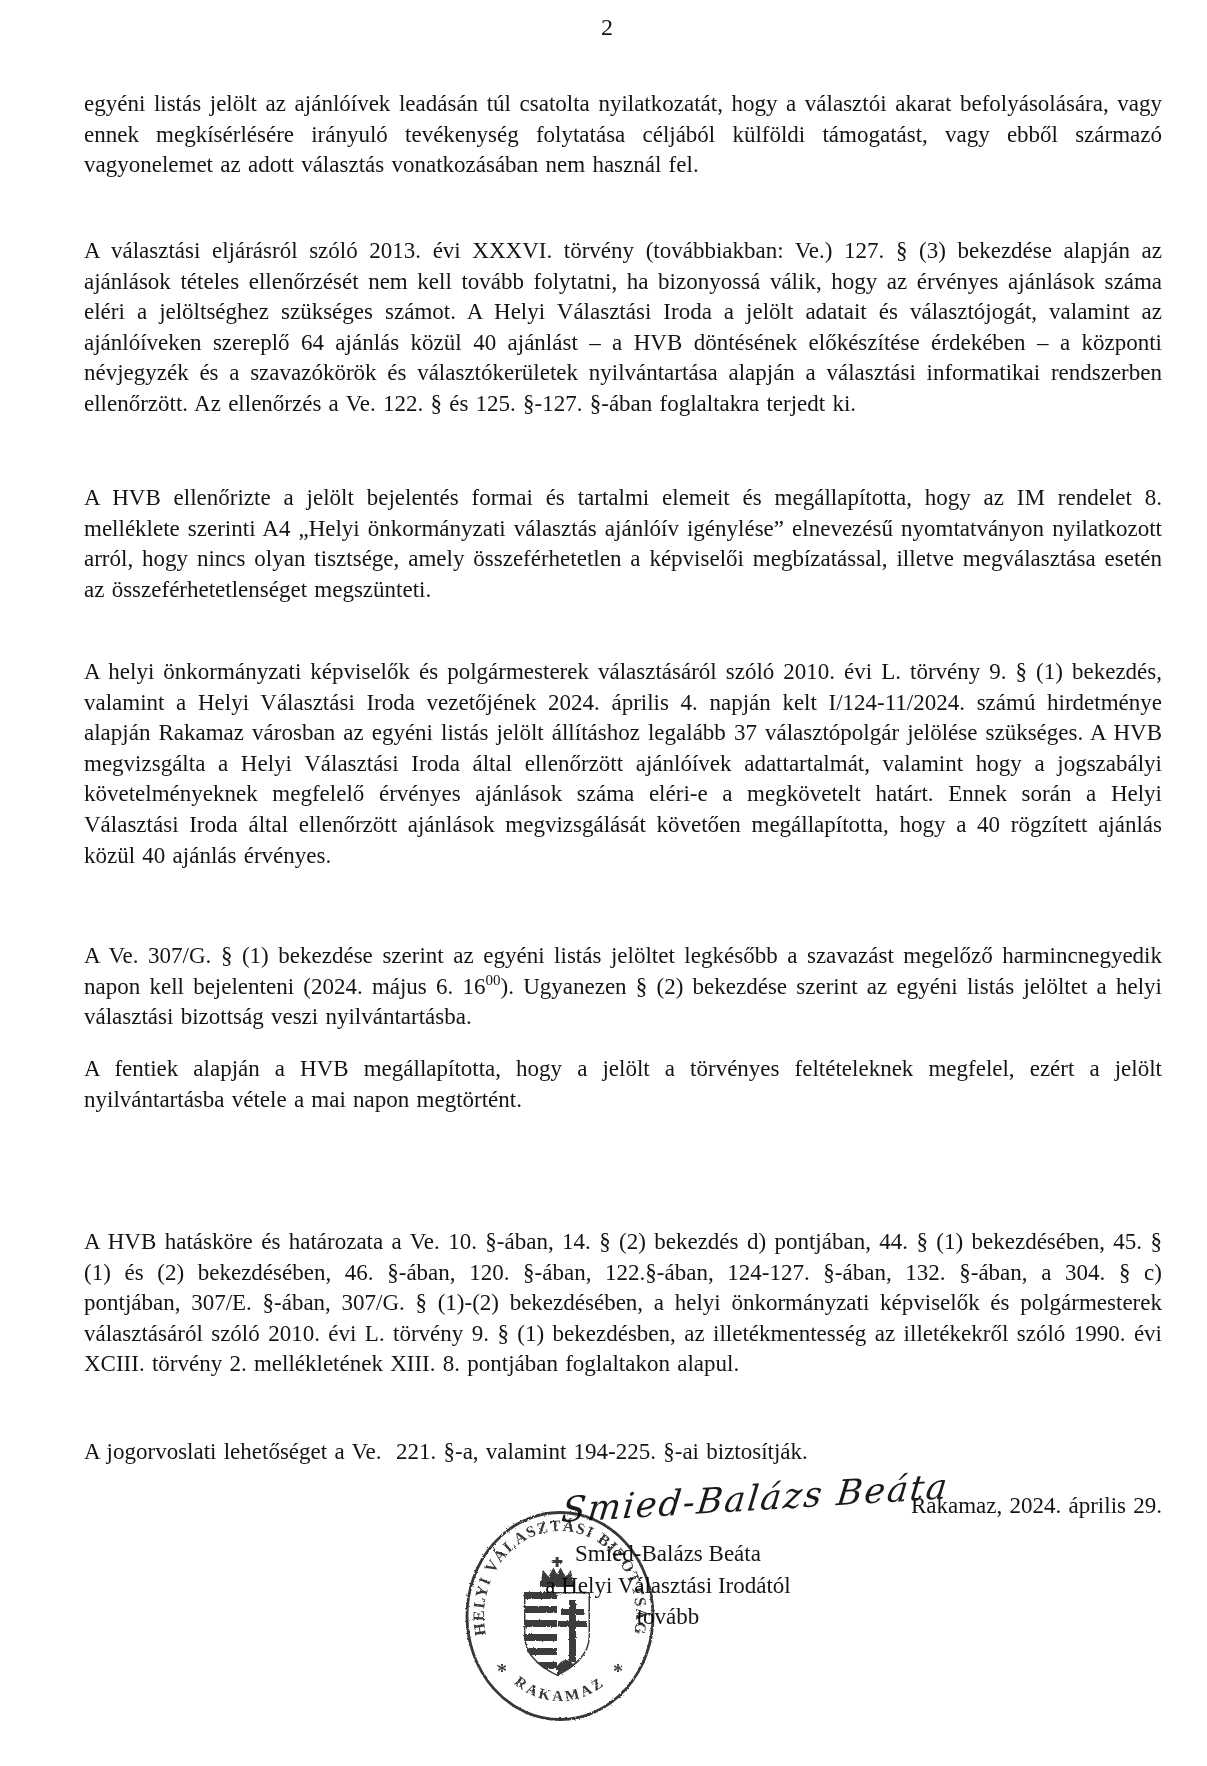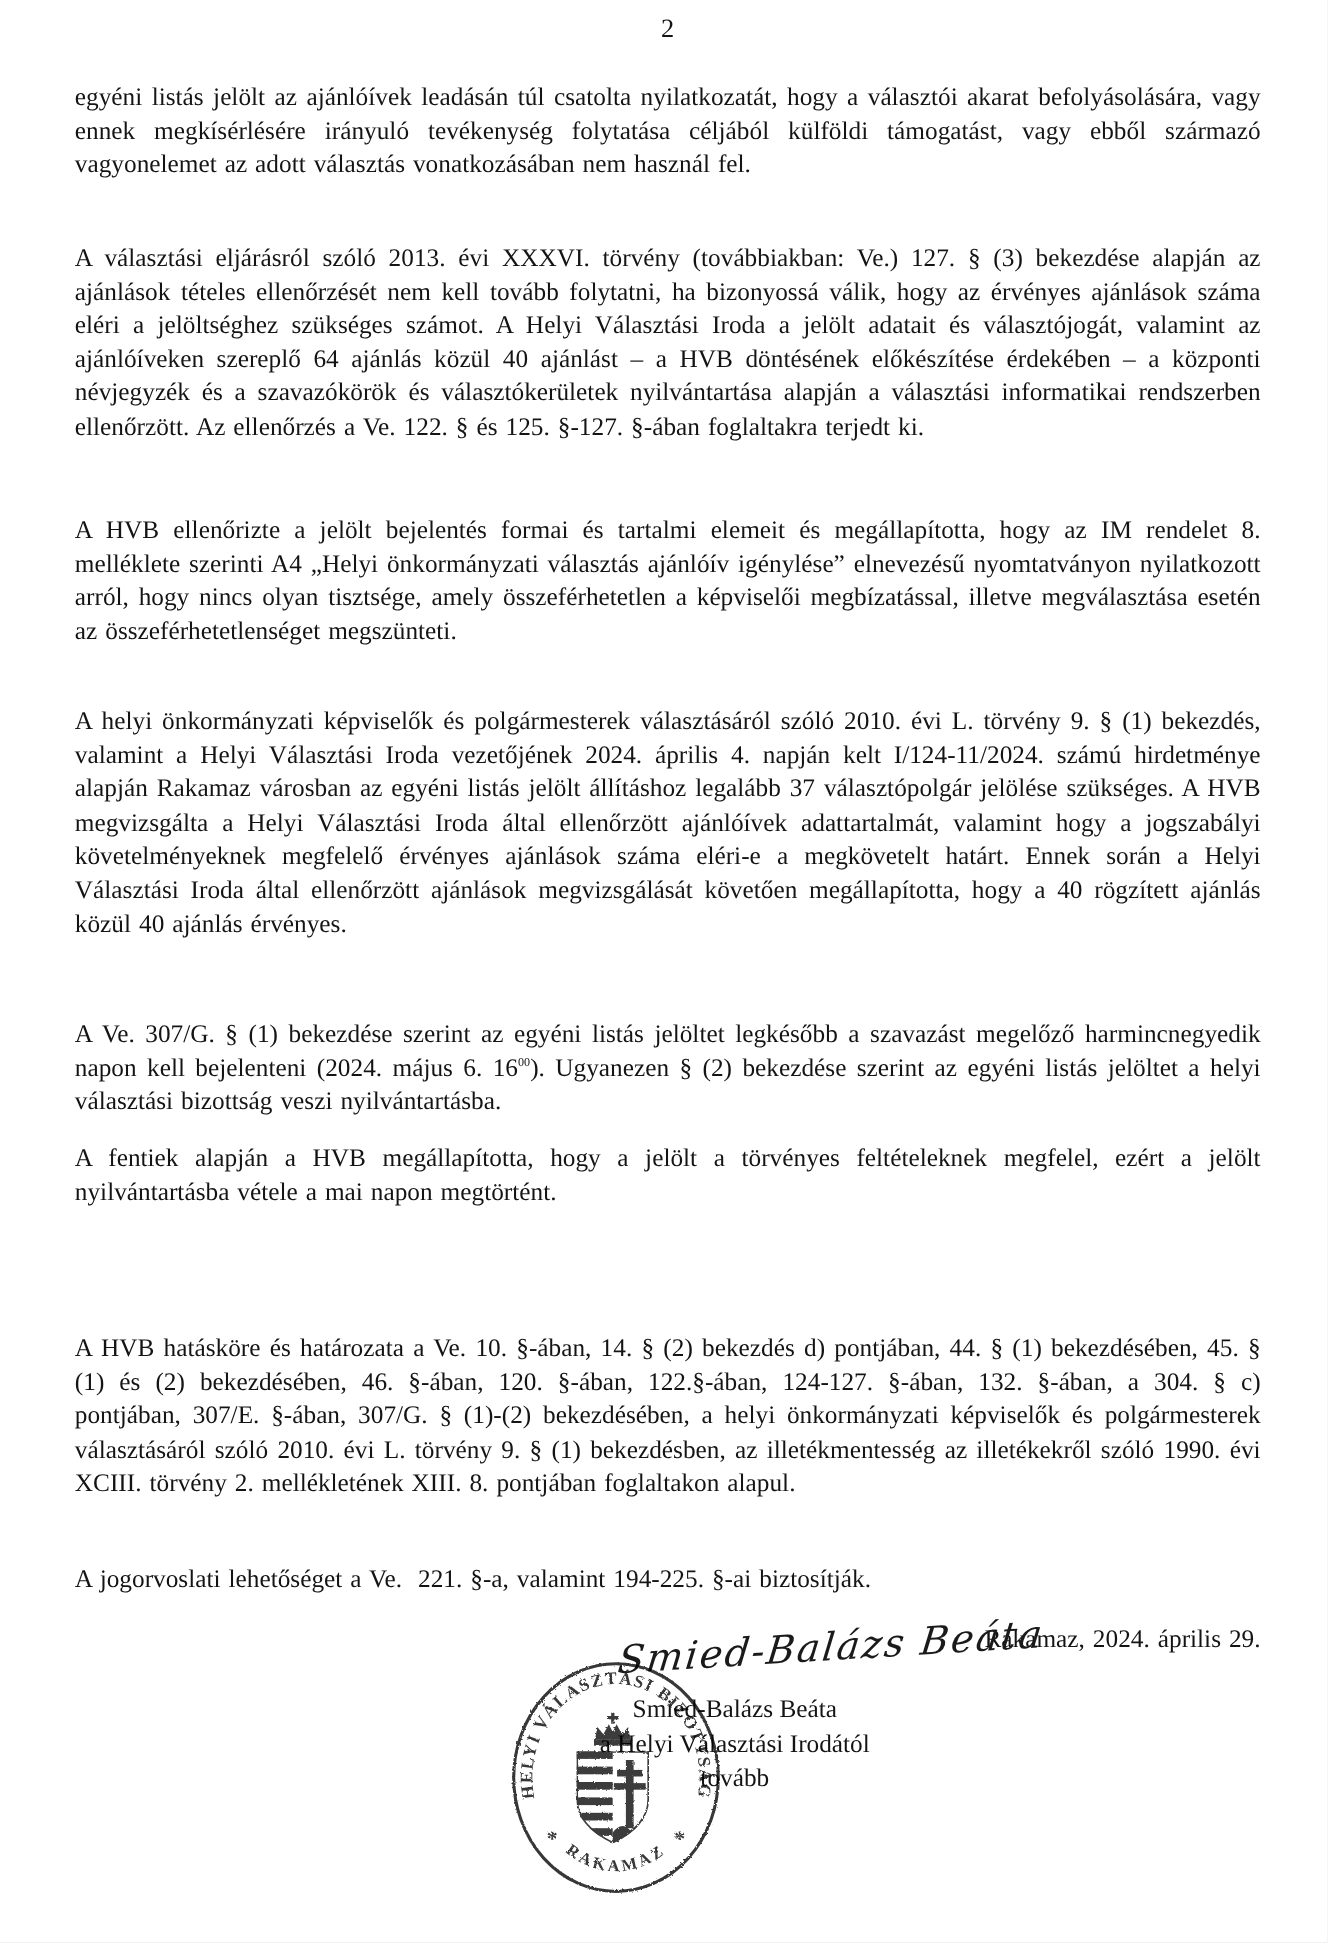--- a/index.html
+++ b/index.html
@@ -9,26 +9,26 @@
     background:#ffffff;
     overflow:hidden;
     font-family:"Liberation Serif","DejaVu Serif",serif;
     color:#141414;
   }
   .page-number{
     position:absolute;top:14px;left:68px;width:1078px;
     text-align:center;font-size:24px;
   }
   .para{
-    position:absolute;left:68px;width:1078px;margin:0;
+    position:absolute;left:68px;width:1078px;margin:16px;
     font-size:23px;line-height:30.6px;
     text-align:justify;word-spacing:1.5px;
     white-space:pre-wrap;
   }
-  .para sup{font-size:11px;line-height:0;vertical-align:super;}
+  .para sup{font-size:15px;line-height:0;vertical-align:super;}
   .date-line{text-align:right;}
   .sig-handwritten{
     position:absolute;left:562px;top:1490px;width:330px;
     font-family:"DejaVu Serif","Liberation Serif",serif;
     font-style:italic;font-size:35px;letter-spacing:2px;
     transform:rotate(-3.5deg) skewX(-10deg);
     transform-origin:left center;
     color:#1a1a1a;white-space:nowrap;
   }
   .sig-block{

